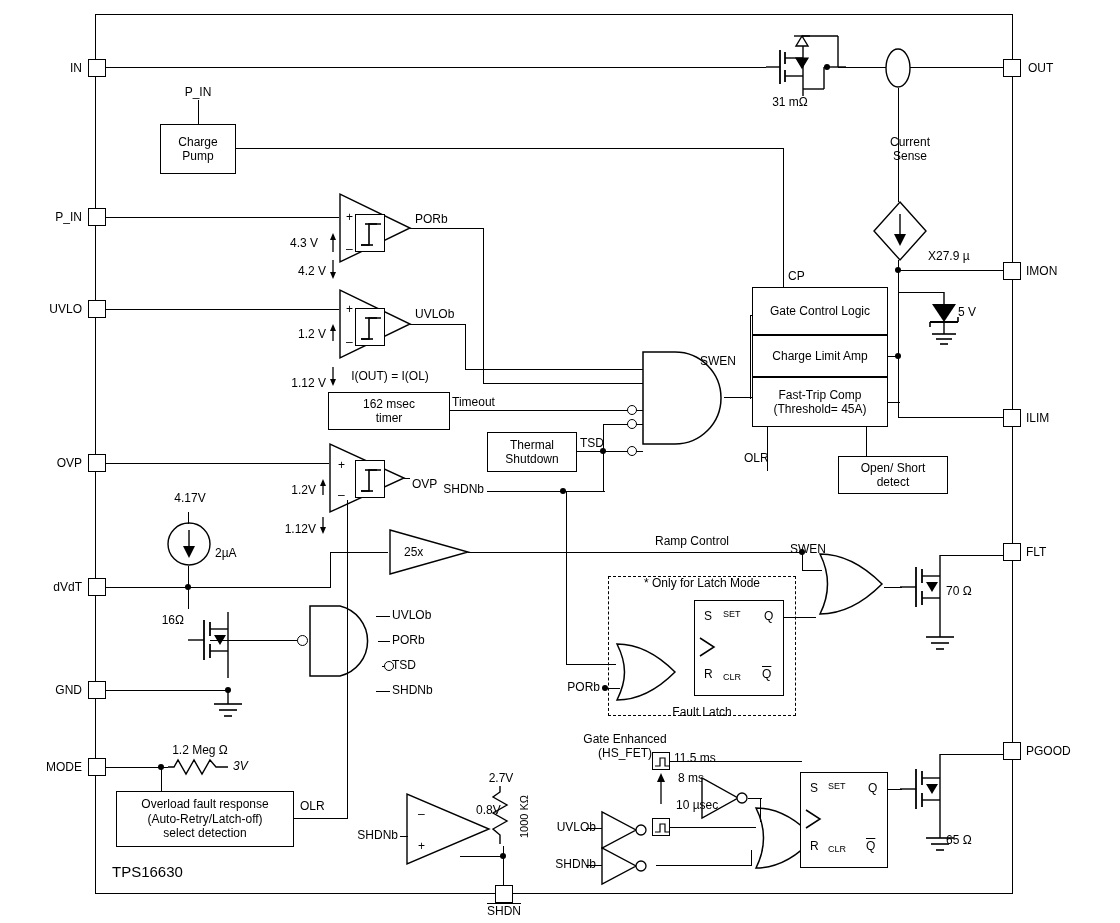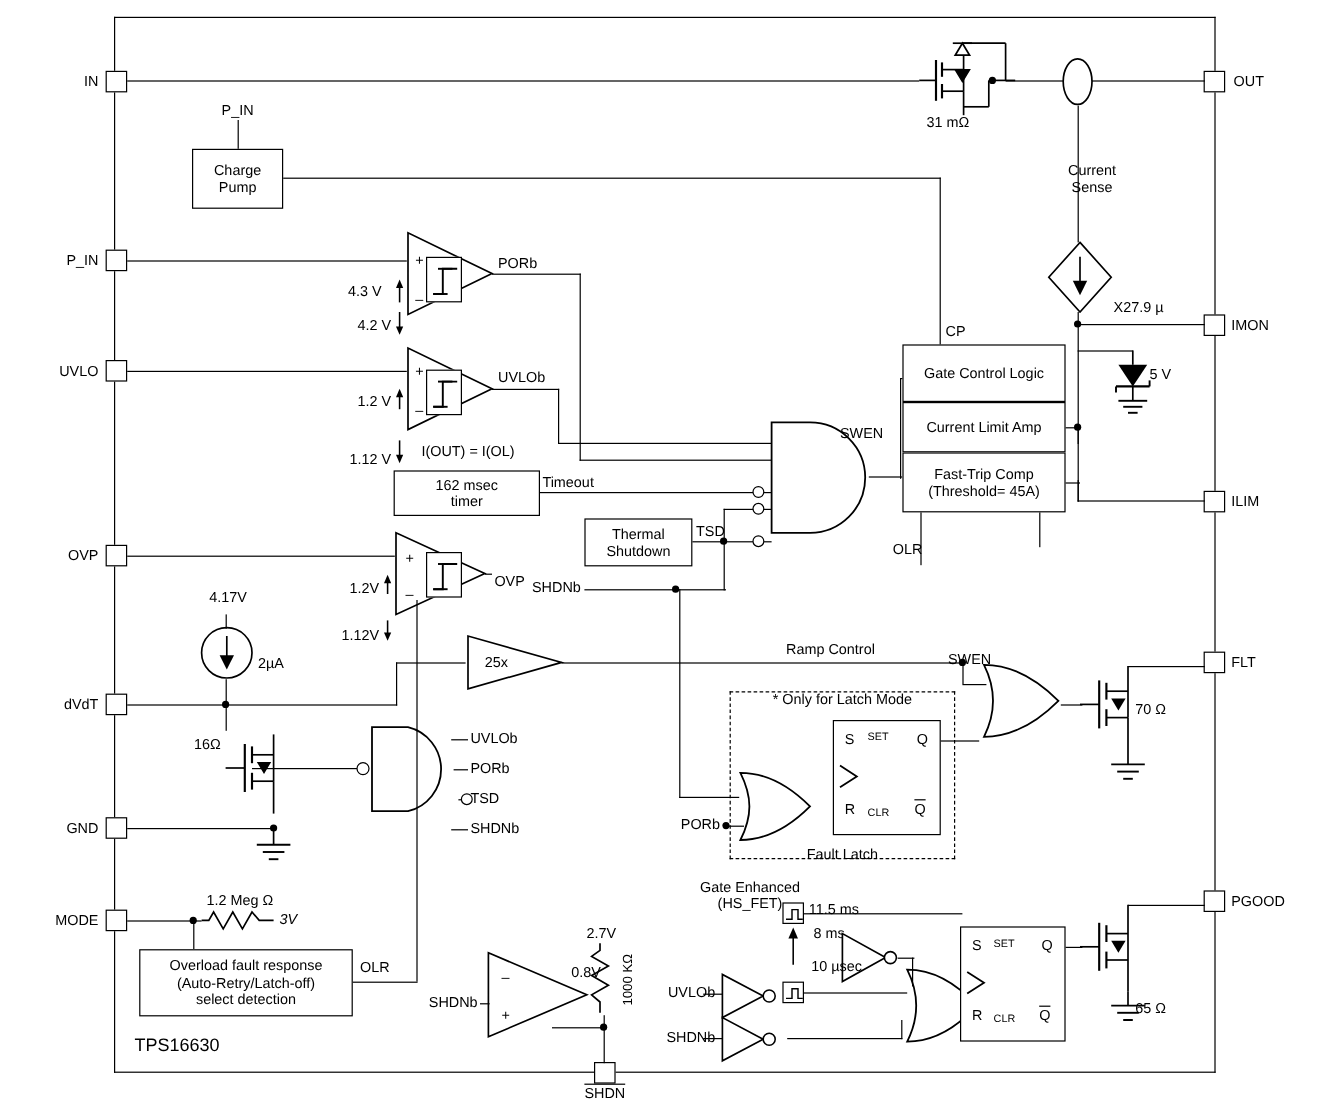--- a/index.html
+++ b/index.html
@@ -234,33 +234,37 @@
   <div class="ocirc" style="left:627px;top:446px;width:10px;height:10px;"></div>
   <div class="h" style="left:724px;top:397px;width:28px;"></div>
   <div class="lbl" style="left:700px;top:355px;">SWEN</div>
   <div class="v" style="left:750px;top:315px;height:84px;"></div>
   <div class="h" style="left:750px;top:315px;width:6px;"></div>
 
   <div class="box" style="left:752px;top:287px;width:136px;height:48px;text-align:right;">
     <span>Gate Control Logic</span>
   </div>
   <div class="box" style="left:752px;top:335px;width:136px;height:42px;">
-    <span>Current Limit Amp</span>
+    <span>Charge Limit Amp</span>
   </div>
   <div class="box" style="left:752px;top:377px;width:136px;height:50px;">
     <span style="white-space:pre-line;">Fast-Trip Comp
 (Threshold= 45A)</span>
   </div>
   <div class="h" style="left:888px;top:356px;width:12px;"></div>
   <div class="h" style="left:888px;top:402px;width:12px;"></div>
   <div class="v" style="left:898px;top:400px;height:18px;"></div>
 
   <div class="v" style="left:767px;top:427px;height:44px;"></div>
   <div class="lbl" style="left:744px;top:452px;">OLR</div>
 
+  <div class="box" style="left:838px;top:456px;width:110px;height:38px;">
+    <span style="white-space:pre-line;">Open/ Short
+detect</span>
+  </div>
   <div class="v" style="left:866px;top:427px;height:29px;"></div>
 
   <svg style="left:328px;top:442px;width:80px;height:72px;">
     <polygon points="2,2 2,70 76,36" fill="#fff" stroke="#000" stroke-width="1.4"></polygon>
   </svg>
   <div class="lbl" style="left:338px;top:459px;">+</div>
   <div class="lbl" style="left:338px;top:489px;">–</div>
   <div class="box" style="left:355px;top:460px;width:30px;height:38px;">
     <svg style="left:0;top:0;width:30px;height:38px;">
       <polyline points="5,30 13,30 13,9 25,9" fill="none" stroke="#000" stroke-width="1.6"></polyline>

